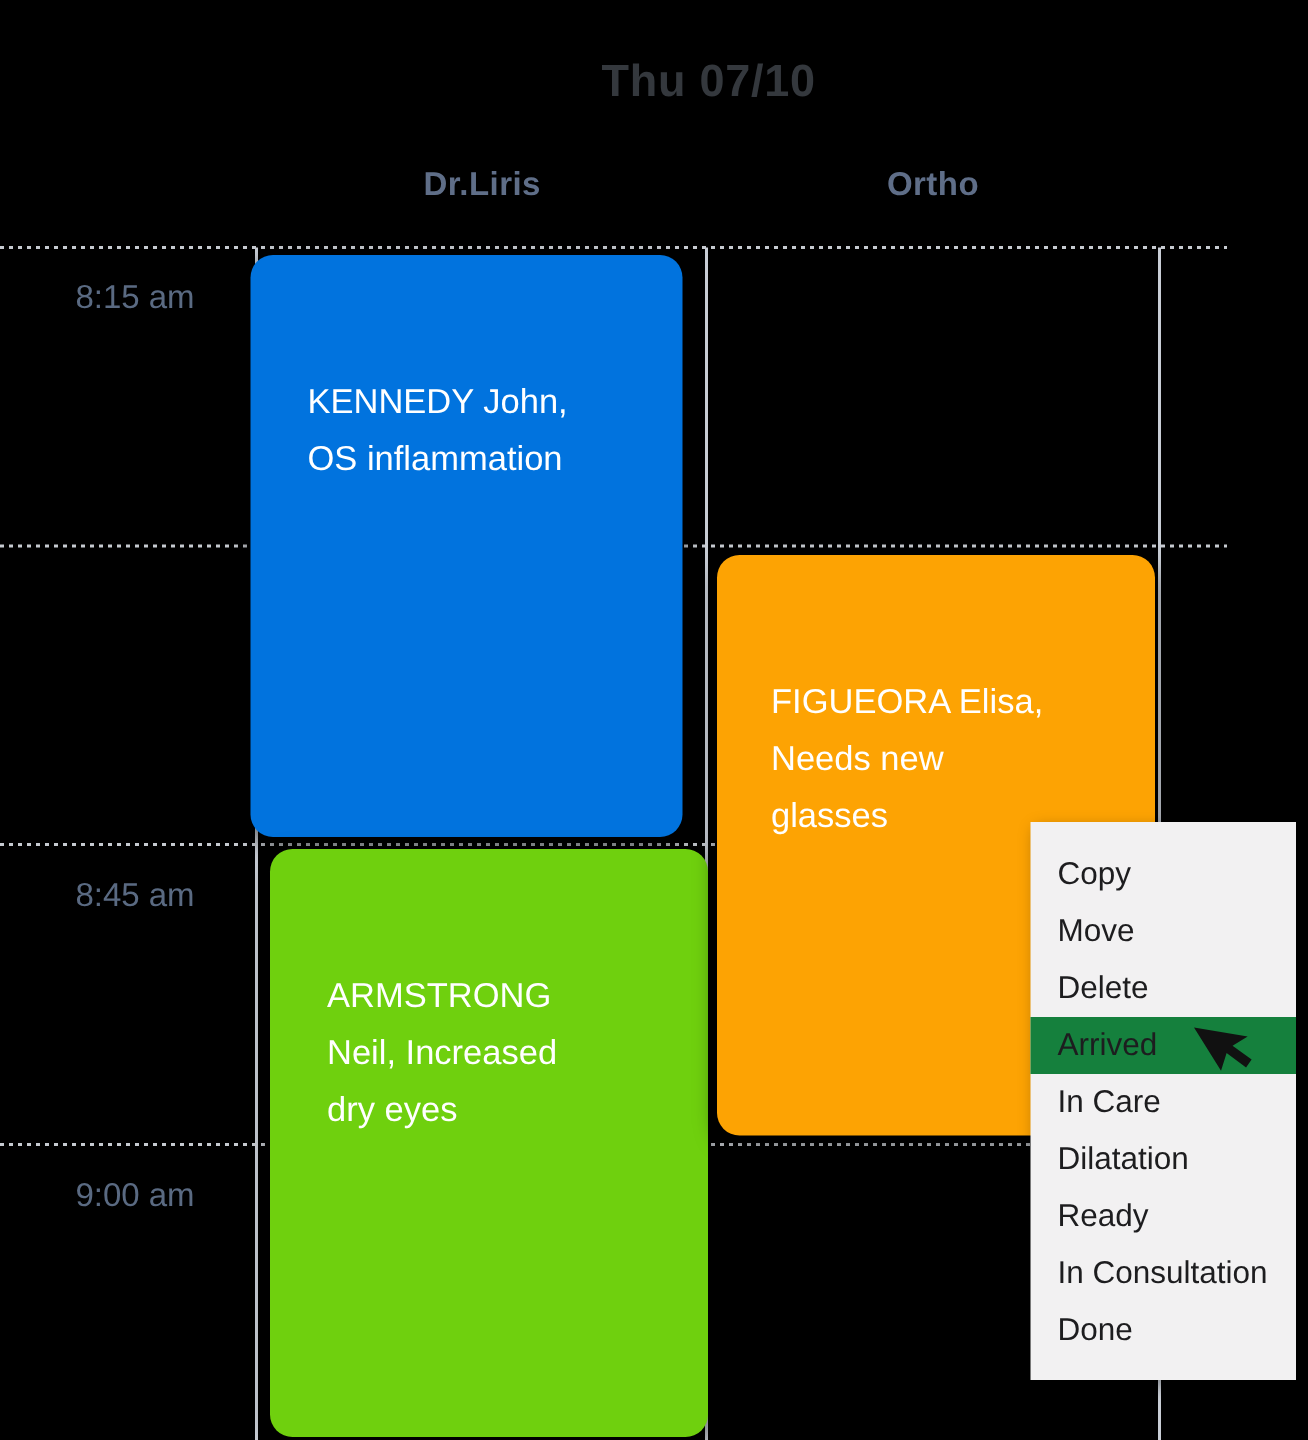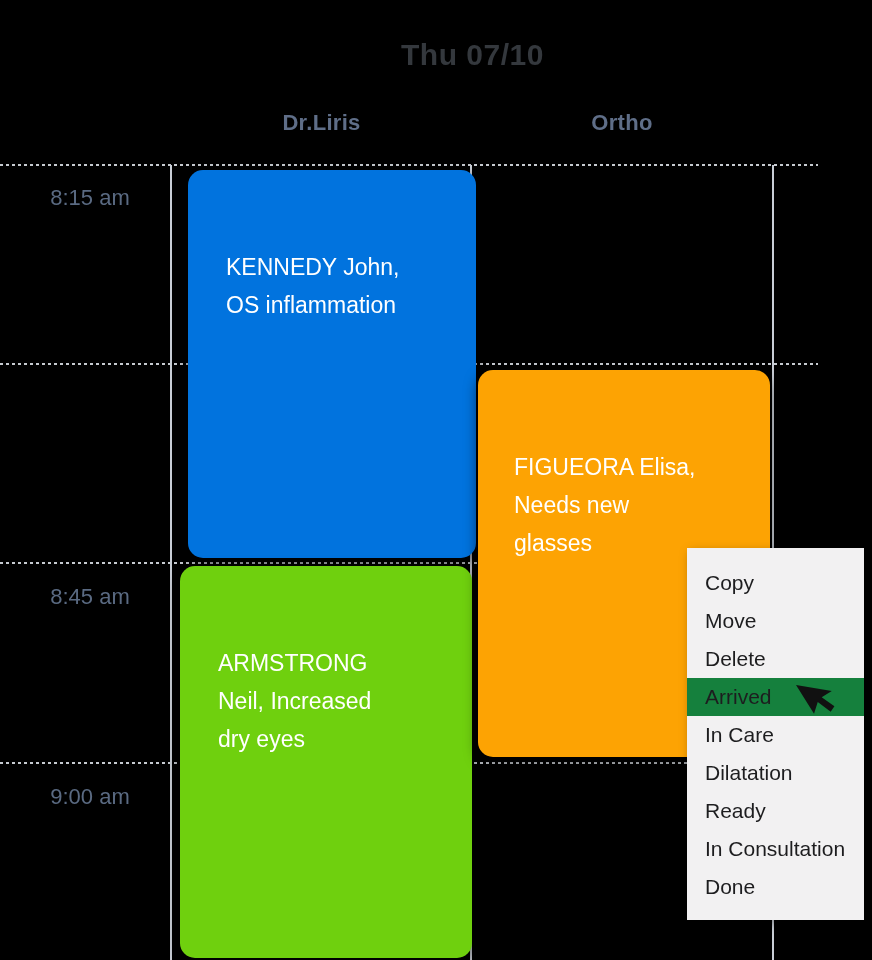--- a/index.html
+++ b/index.html
@@ -28,21 +28,21 @@
   }
   .time-label{
     position:absolute;left:0;width:180px;height:28px;line-height:28px;text-align:center;
     font-size:22px;font-weight:500;color:#5a6a82;z-index:2;
   }
   .appt{
     position:absolute;border-radius:15px;color:#fff;font-size:23px;line-height:38px;
     padding:40px 24px 0 38px;white-space:pre-line;z-index:3;cursor:pointer;
     box-shadow:0 5px 14px rgba(0,0,0,.6);font-weight:400;
   }
-  .appt.kennedy{left:188px;top:150px;width:288px;height:388px;background:#0173de;}
+  .appt.kennedy{left:167px;top:150px;width:288px;height:388px;background:#0173de;}
   .appt.armstrong{left:180px;top:546px;width:292px;height:392px;background:#6fd00e;}
   .appt.figueora{left:478px;top:350px;width:292px;height:387px;background:#fda303;}
   .context-menu{
     position:absolute;left:687px;top:528px;width:177px;height:372px;background:#f2f1f2;
     padding:16px 0 14px 0;z-index:5;box-shadow:3px 4px 10px rgba(0,0,0,.35);
   }
   .menu-item{
     height:38px;line-height:38px;padding-left:18px;font-size:21px;color:#1d1d1f;
     cursor:pointer;white-space:nowrap;
   }

